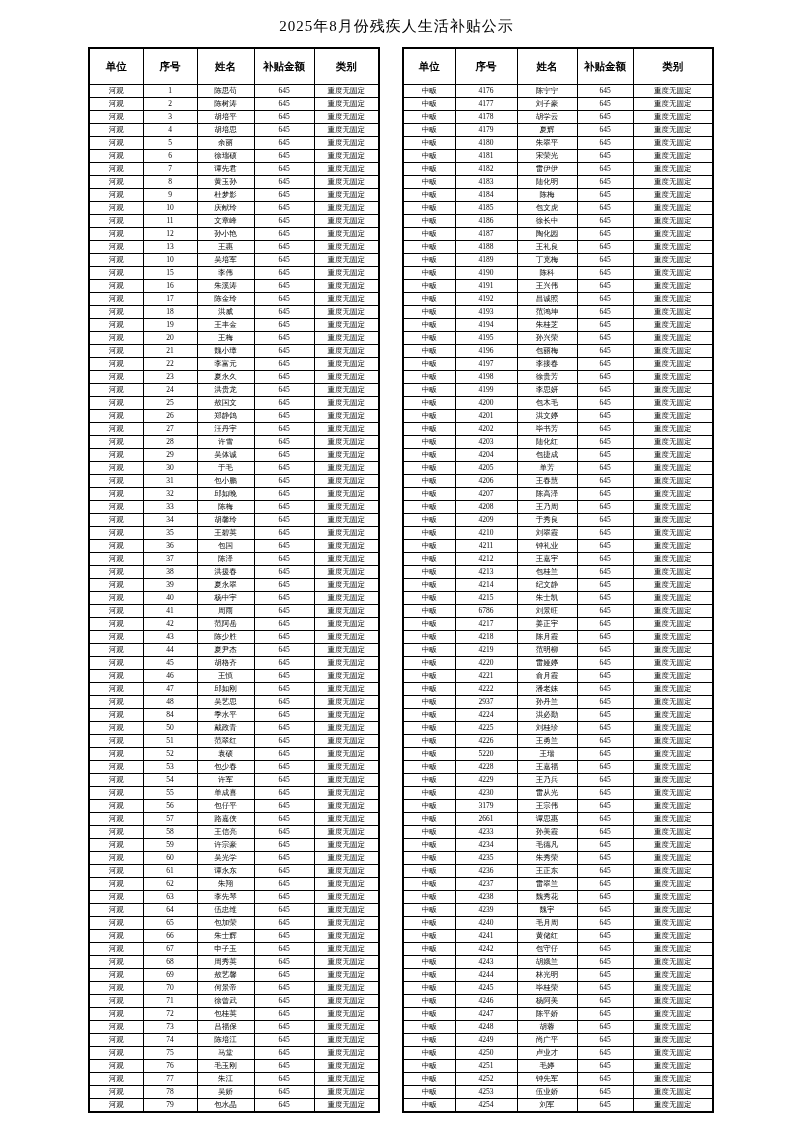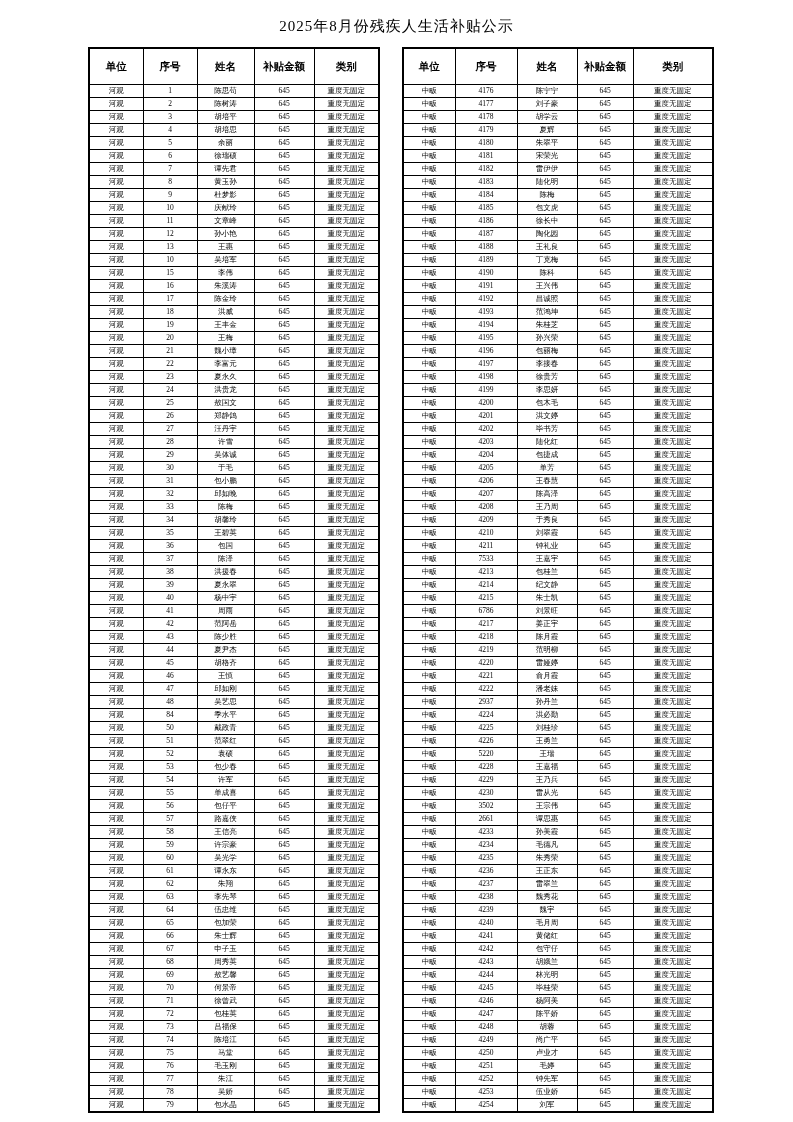--- a/index.html
+++ b/index.html
@@ -903,21 +903,21 @@
           </tr>
           <tr>
             <td>中畈</td>
             <td>4211</td>
             <td>钟礼业</td>
             <td>645</td>
             <td>重度无固定</td>
           </tr>
           <tr>
             <td>中畈</td>
-            <td>7533</td>
+            <td>4212</td>
             <td>王嘉宇</td>
             <td>645</td>
             <td>重度无固定</td>
           </tr>
           <tr>
             <td>中畈</td>
             <td>4213</td>
             <td>包桂兰</td>
             <td>645</td>
             <td>重度无固定</td>
@@ -1036,21 +1036,21 @@
           </tr>
           <tr>
             <td>中畈</td>
             <td>4230</td>
             <td>雷从光</td>
             <td>645</td>
             <td>重度无固定</td>
           </tr>
           <tr>
             <td>中畈</td>
-            <td>3502</td>
+            <td>3179</td>
             <td>王宗伟</td>
             <td>645</td>
             <td>重度无固定</td>
           </tr>
           <tr>
             <td>中畈</td>
             <td>2661</td>
             <td>谭思惠</td>
             <td>645</td>
             <td>重度无固定</td>

